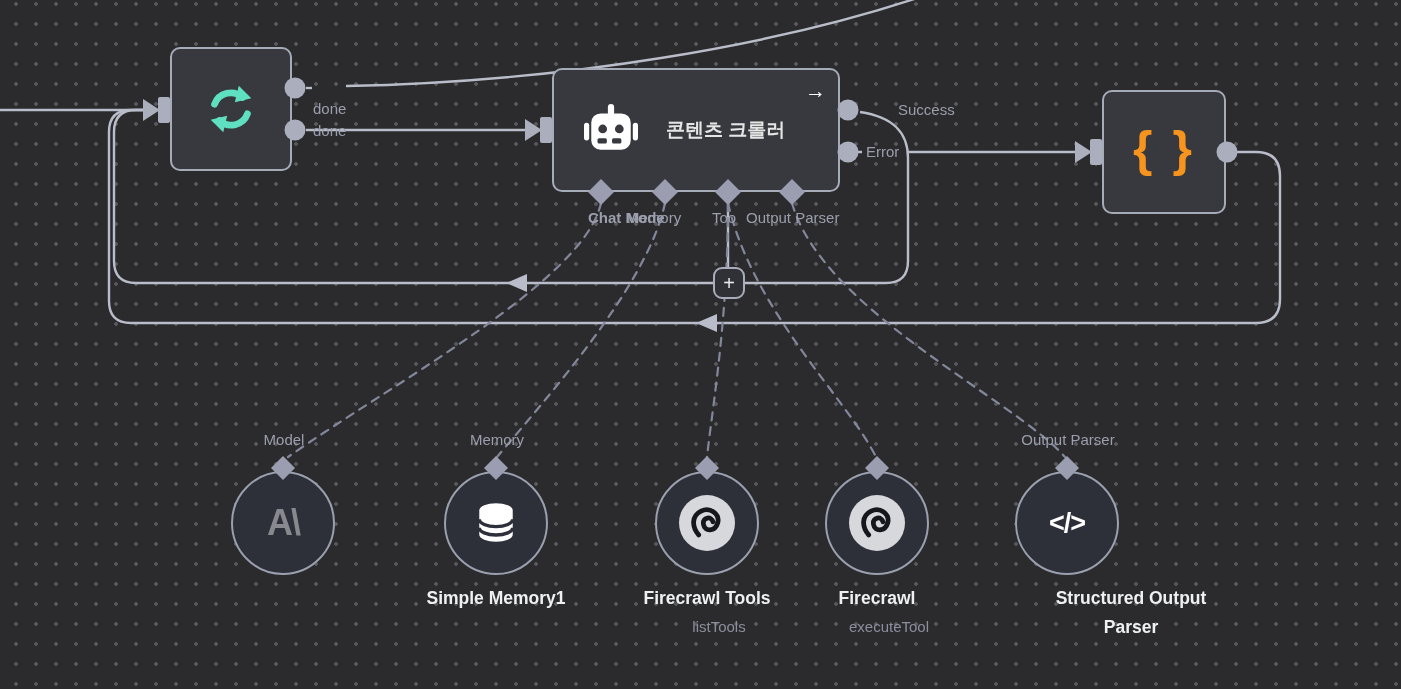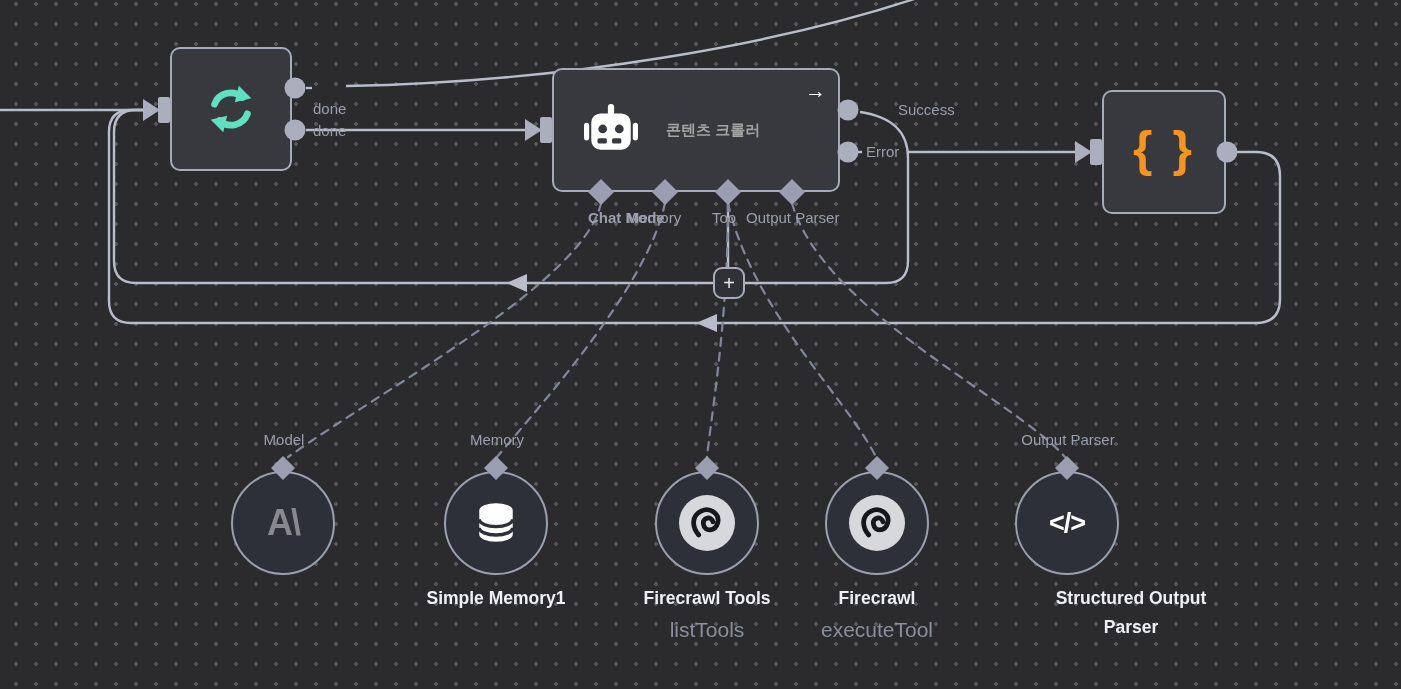--- a/index.html
+++ b/index.html
@@ -24,23 +24,23 @@
   .node-title{
     position:absolute;z-index:4;color:#eef0f3;font-size:17.5px;font-weight:600;
     text-align:center;transform:translateX(-50%);white-space:nowrap;line-height:29px;
   }
   .node-title.wrap{white-space:normal;}
   .port-label{
     position:absolute;z-index:4;color:#9b9fad;font-size:15px;white-space:nowrap;
   }
   .port-label.centered{transform:translateX(-50%);}
   .sub-label{
-    position:absolute;z-index:4;color:#8b8f9d;font-size:21px;transform:translateX(-50%);white-space:nowrap;
-  }
-  .crawler-title{color:#a3a3a3;font-size:15px;font-weight:600;white-space:nowrap;text-align:right;}
+    position:absolute;z-index:4;color:#8b8f9d;font-size:15px;transform:translateX(-50%);white-space:nowrap;margin-left:12px;
+  }
+  .crawler-title{color:#e5e5e5;font-size:19px;font-weight:600;white-space:nowrap;text-align:right;}
   .top-arrow{position:absolute;color:#ffffff;font-size:21px;font-weight:700;line-height:1;}
   .braces-glyph{color:#f7941d;font-size:50px;font-weight:600;letter-spacing:3px;line-height:1;padding-bottom:6px;}
   .anthropic-glyph{color:#87898f;font-size:36px;font-weight:800;letter-spacing:-2px;}
   .code-glyph{color:#ffffff;font-size:27px;font-weight:800;letter-spacing:-1px;}
   .fc-badge{
     width:56px;height:56px;border-radius:50%;background:#d7d8dc;
     display:flex;align-items:center;justify-content:center;
   }
   #plus-btn{
     position:absolute;z-index:5;left:713px;top:267px;width:32px;height:32px;

